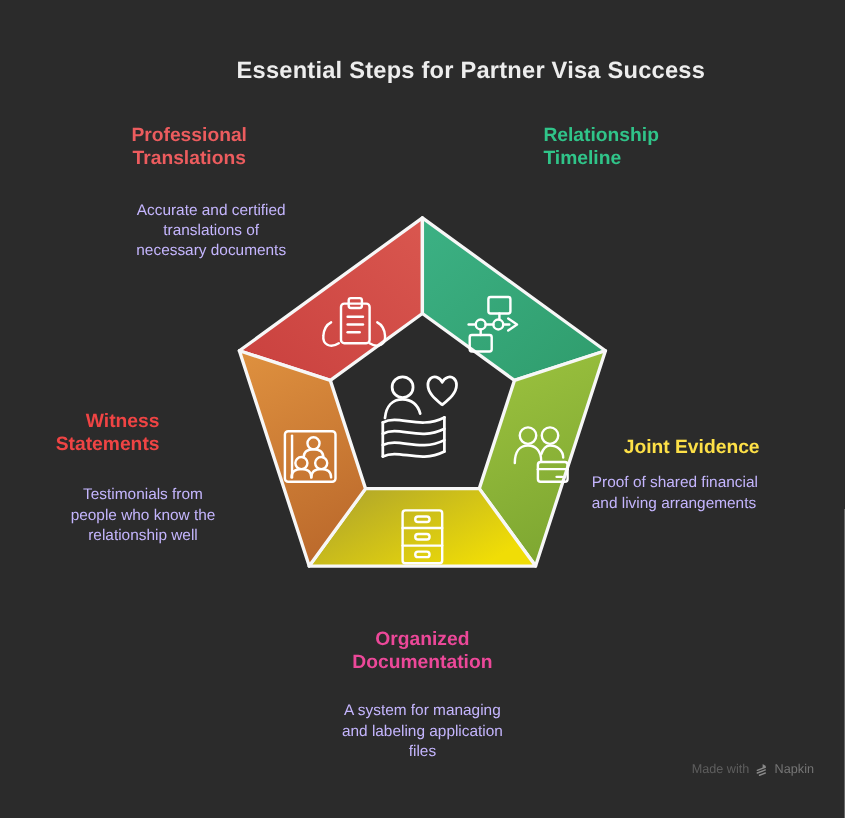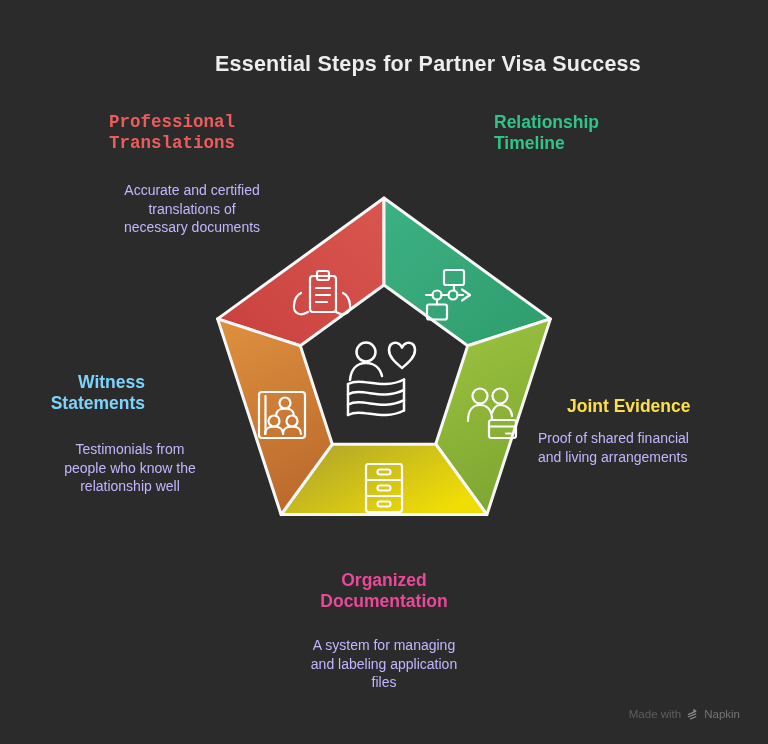--- a/index.html
+++ b/index.html
@@ -29,21 +29,21 @@
   .block-desc {
     position:absolute;
     font-size:14px; line-height:18.5px;
     color:#c4b5fd;
     white-space:pre-line;
   }
   .ta-c { text-align:center; }
   .ta-r { text-align:right; }
   .ta-l { text-align:left; }
   .watermark {
-    position:absolute; right:28px; bottom:24px;
+    position:absolute; right:28px; bottom:38px;
     display:flex; align-items:center; gap:5px;
     font-size:11.5px; color:#5e5e5e;
   }
   .watermark .brand { color:#757575; }
   .seg { stroke:#f7f7f7; stroke-width:3; stroke-linejoin:round; }
   .ic  { fill:none; stroke:#ffffff; stroke-width:2.2; stroke-linecap:round; stroke-linejoin:round; }
   .icc { fill:none; stroke:#ffffff; stroke-width:2.5; stroke-linecap:round; stroke-linejoin:round; }
 </style>
 </head>
 <body>
@@ -141,30 +141,30 @@
       <path d="M402,368 C396,363 389,357.5 389,350 C389,344.5 393,341.8 396.8,342.9 C399.4,343.7 401.3,345.8 402,347.6 C402.7,345.8 404.6,343.7 407.2,342.9 C411,341.8 415,344.5 415,350 C415,357.5 408,363 402,368 Z"></path>
       <path d="M348,384 V415"></path>
       <path d="M404,379.5 V410.5"></path>
       <path d="M348,384 C363,376.5 381,391 404,379.5"></path>
       <path d="M348,394.3 C363,386.8 381,401.3 404,389.8"></path>
       <path d="M348,404.6 C363,397.1 381,411.6 404,400.1"></path>
       <path d="M348,415 C363,407.5 381,422 404,410.5"></path>
     </g>
   </svg>
 
-  <div class="block-heading ta-c" style="left: 72px; top: 112px; width: 200px; color: rgb(236, 92, 94); font-family: Liberation Mono, monospace;">Professional
+  <div class="block-heading ta-c" style="left: 72px; top: 112px; width: 200px; color: rgb(236, 92, 94);">Professional
 Translations</div>
   <div class="block-desc ta-c" style="left:92px; top:181px; width:200px;">Accurate and certified
 translations of
 necessary documents</div>
 
   <div class="block-heading ta-l" style="left: 494px; top: 112px; width: 200px; color: rgb(48, 196, 137);">Relationship
 Timeline</div>
 
-  <div class="block-heading ta-r" style="left: 0px; top: 372px; width: 145px; color: #7dd3fc;">Witness
+  <div class="block-heading ta-r" style="left: 0px; top: 372px; width: 145px; color: #ef4444;">Witness
 Statements</div>
   <div class="block-desc ta-c" style="left:35px; top:440px; width:190px;">Testimonials from
 people who know the
 relationship well</div>
 
   <div class="block-heading ta-l" style="left: 567px; top: 396px; width: 190px; color: #fde047;">Joint Evidence</div>
   <div class="block-desc ta-l" style="left:538px; top:429px; width:195px;">Proof of shared financial
 and living arrangements</div>
 
   <div class="block-heading ta-c" style="left: 284px; top: 570px; width: 200px; color: #ec4899;">Organized

